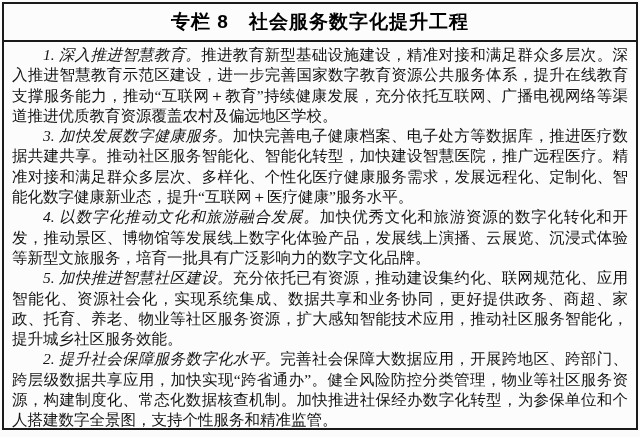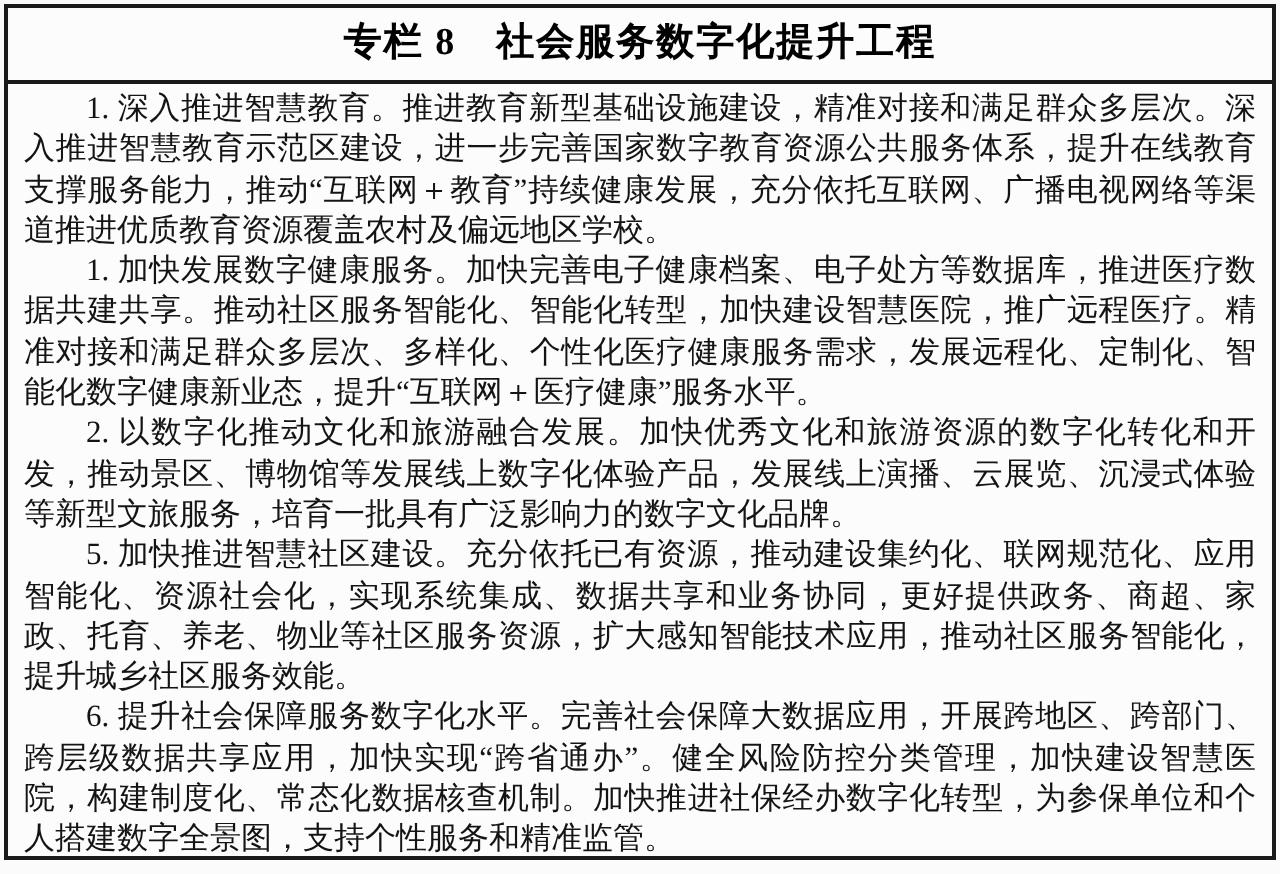--- a/index.html
+++ b/index.html
@@ -24,21 +24,21 @@
     width: 636px;
     height: 428px;
     border: 2px solid #1a1a1a;
     background: #fcfcfc;
   }
   .box-title {
     box-sizing: border-box;
     height: 38px;
     border-bottom: 2px solid #1a1a1a;
     text-align: center;
-    font-family: Liberation Serif, serif;
+    font-family: Liberation Sans, sans-serif;
     font-weight: bold;
     font-size: 19px;
     line-height: 36px;
     letter-spacing: 1px;
     color: #000;
   }
   .box-body {
     box-sizing: border-box;
     padding: 3px 8px 0 8px;
     font-family: "Liberation Serif", "DejaVu Serif", serif;
@@ -46,30 +46,31 @@
     line-height: 20.3px;
     text-align: justify;
     text-justify: inter-character;
     color: #141414;
   }
   .box-body p {
     margin: 0;
     text-indent: 2em;
   }
   .lead {
+    font-style: italic;
     font-weight: 500;
   }
 </style>
 </head>
 <body>
 
 <div class="page">
   <div class="column-box">
     <div class="box-title">专栏 8　社会服务数字化提升工程</div>
     <div class="box-body">
       <p><span class="lead">1. 深入推进智慧教育。</span><span>推进教育新型基础设施建设，精准对接和满足群众多层次。深入推进智慧教育示范区建设，进一步完善国家数字教育资源公共服务体系，提升在线教育支撑服务能力，推动“互联网＋教育”持续健康发展，充分依托互联网、广播电视网络等渠道推进优质教育资源覆盖农村及偏远地区学校。</span></p>
-      <p><span class="lead">1. 加快发展数字健康服务。</span><span>加快完善电子健康档案、电子处方等数据库，推进医疗数据共建共享。推动社区服务智能化、智能化转型，加快建设智慧医院，推广远程医疗。精准对接和满足群众多层次、多样化、个性化医疗健康服务需求，发展远程化、定制化、智能化数字健康新业态，提升“互联网＋医疗健康”服务水平。</span></p>
-      <p><span class="lead">2. 以数字化推动文化和旅游融合发展。</span><span>加快优秀文化和旅游资源的数字化转化和开发，推动景区、博物馆等发展线上数字化体验产品，发展线上演播、云展览、沉浸式体验等新型文旅服务，培育一批具有广泛影响力的数字文化品牌。</span></p>
+      <p><span class="lead">3. 加快发展数字健康服务。</span><span>加快完善电子健康档案、电子处方等数据库，推进医疗数据共建共享。推动社区服务智能化、智能化转型，加快建设智慧医院，推广远程医疗。精准对接和满足群众多层次、多样化、个性化医疗健康服务需求，发展远程化、定制化、智能化数字健康新业态，提升“互联网＋医疗健康”服务水平。</span></p>
+      <p><span class="lead">4. 以数字化推动文化和旅游融合发展。</span><span>加快优秀文化和旅游资源的数字化转化和开发，推动景区、博物馆等发展线上数字化体验产品，发展线上演播、云展览、沉浸式体验等新型文旅服务，培育一批具有广泛影响力的数字文化品牌。</span></p>
       <p><span class="lead">5. 加快推进智慧社区建设。</span><span>充分依托已有资源，推动建设集约化、联网规范化、应用智能化、资源社会化，实现系统集成、数据共享和业务协同，更好提供政务、商超、家政、托育、养老、物业等社区服务资源，扩大感知智能技术应用，推动社区服务智能化，提升城乡社区服务效能。</span></p>
-      <p><span class="lead">6. 提升社会保障服务数字化水平。</span><span>完善社会保障大数据应用，开展跨地区、跨部门、跨层级数据共享应用，加快实现“跨省通办”。健全风险防控分类管理，加快建设智慧医院，构建制度化、常态化数据核查机制。加快推进社保经办数字化转型，为参保单位和个人搭建数字全景图，支持个性服务和精准监管。</span></p>
+      <p><span class="lead">2. 提升社会保障服务数字化水平。</span><span>完善社会保障大数据应用，开展跨地区、跨部门、跨层级数据共享应用，加快实现“跨省通办”。健全风险防控分类管理，物业等社区服务资源，构建制度化、常态化数据核查机制。加快推进社保经办数字化转型，为参保单位和个人搭建数字全景图，支持个性服务和精准监管。</span></p>
     </div>
   </div>
 </div>
 
 </body></html>

